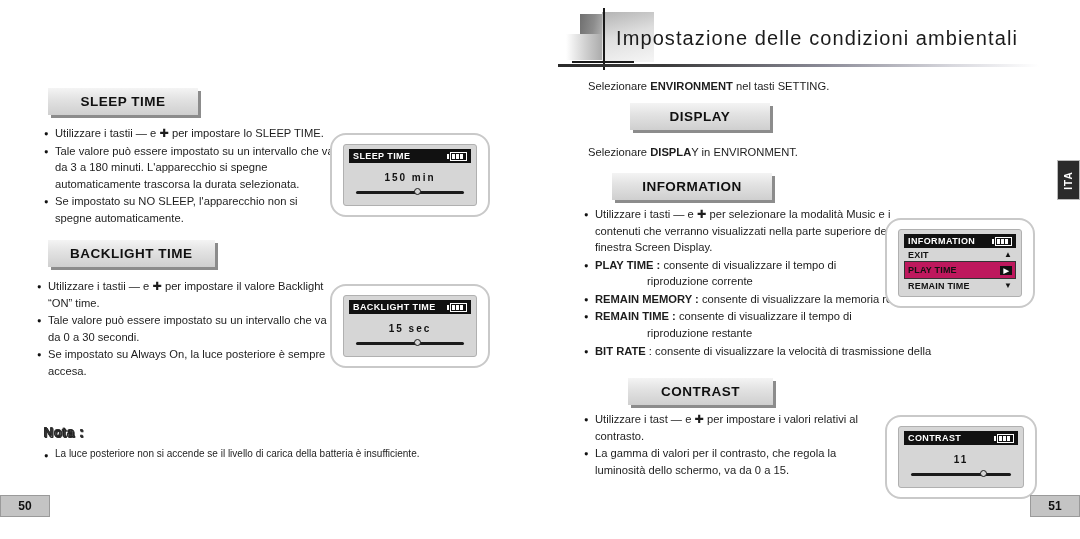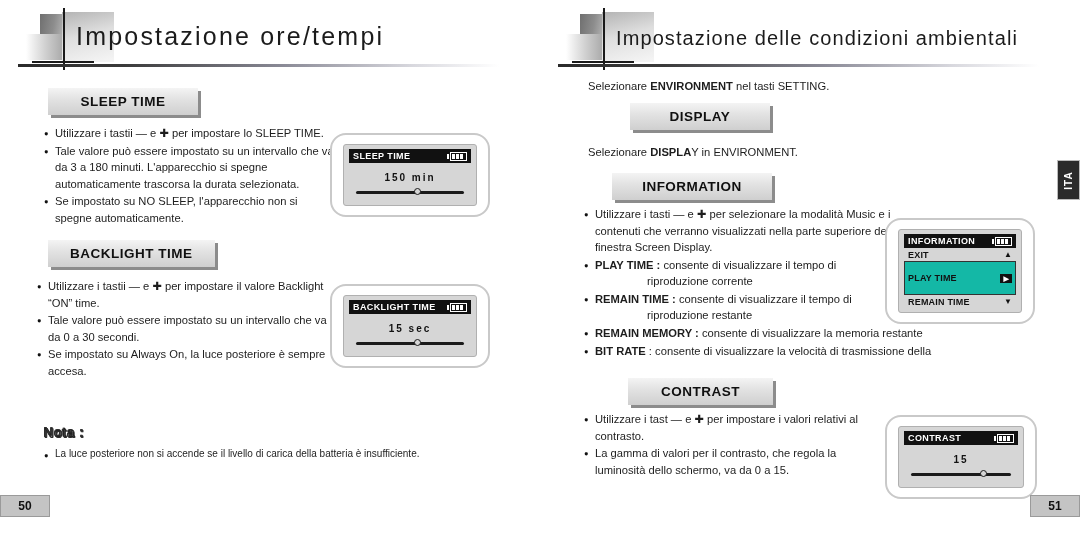--- a/index.html
+++ b/index.html
@@ -167,23 +167,23 @@
   .slider-knob {
     position: absolute; top: 0px; width: 7px; height: 7px;
     background: #d6d6d6; border: 1.5px solid #1a1a1a; border-radius: 50%;
   }
   .lcd-row {
     display: flex; align-items: center; justify-content: space-between;
     font-size: 9px; font-weight: bold; color: #111;
     padding: 2px 4px; height: 13px; letter-spacing: 0.2px;
   }
   .lcd-row.sel {
-    background: #14b8a6;
+    background: #be185d;
     border: 1px solid #333;
-    padding: 16px 3px;
+    padding: 8px 3px;
   }
   .arrow { font-size: 8px; line-height: 1; color: #111; }
   .arrow.play {
     border: 1px solid #111; background: #111; color: #fff;
     padding: 0 2px; font-size: 7px;
   }
 
   
   .ita-tab {
     position: absolute;
@@ -209,31 +209,20 @@
   .pg-left  { left: 0;  bottom: 22px; }
   .pg-right { right: 0; bottom: 22px; }
 </style>
 </head>
 <body>
 
 <div class="page">
 
   <div class="col col-left">
 
-    <div class="hdr">
-      <div class="hdr-deco">
-        <div class="deco-a"></div>
-          <div class="deco-b"></div>
-          <div class="deco-c"></div>
-        <div class="deco-vline"></div>
-          <div class="deco-hline"></div>
-      </div>
-      <div class="hdr-title">Impostazione ore/tempi</div>
-      <div class="hdr-rule"></div>
-    </div>
 
     <div class="pill-wrap" style="left:48px; top:88px;">
       <div class="pill wide">SLEEP TIME</div>
     </div>
 
     <div class="blk" style="left:44px; top:125px; width:290px;">
       <ul class="bul">
         <li>Utilizzare i tastii — e ✚ per impostare lo SLEEP TIME.</li>
         <li>Tale valore può essere impostato su un intervallo che va da 3 a 180 minuti. L'apparecchio si spegne automaticamente trascorsa la durata selezionata.</li>
         <li>Se impostato su NO SLEEP, l'apparecchio non si spegne automaticamente.</li>
@@ -331,22 +320,22 @@
     </div>
 
     <div class="pill-wrap" style="left:72px; top:173px;">
       <div class="pill" style="min-width:160px;">INFORMATION</div>
     </div>
 
     <div class="blk" style="left:44px; top:206px; width:325px;">
       <ul class="bul">
         <li>Utilizzare i tasti — e ✚ per selezionare la modalità Music e i contenuti che verranno visualizzati nella parte superiore della finestra Screen Display.</li>
         <li><b>PLAY TIME :</b><span> consente di visualizzare il tempo di</span><span class="ind">riproduzione corrente</span></li>
+        <li style="width:350px;"><b>REMAIN MEMORY :</b><span> consente di visualizzare la memoria restante</span></li>
         <li><b>REMAIN TIME :</b><span> consente di visualizzare il tempo di</span><span class="ind">riproduzione restante</span></li>
-        <li style="width:350px;"><b>REMAIN MEMORY :</b><span> consente di visualizzare la memoria restante</span></li>
         <li style="width:352px;"><b>BIT RATE</b><span> : consente di visualizzare la velocità di trasmissione della</span></li>
       </ul>
     </div>
 
     <div class="device" style="left:345px; top:218px; width:150px;">
       <div class="lcd" style="padding:4px 5px 4px 5px;">
         <div class="lcd-title">
           <span>INFORMATION</span>
           <span class="batt">
             <span class="batt-tip"></span>
@@ -391,21 +380,21 @@
           <span>CONTRAST</span>
           <span class="batt">
             <span class="batt-tip"></span>
             <span class="batt-body">
                 <i></i>
                 <i></i>
                 <i></i>
               </span>
           </span>
         </div>
-        <div class="lcd-value">15</div>
+        <div class="lcd-value">11</div>
         <div class="slider">
           <div class="slider-bar"></div>
           <div class="slider-knob" style="left: calc(72% - 3.5px);"></div>
         </div>
       </div>
     </div>
 
     <div class="ita-tab">
       <span>ITA</span>
     </div>

